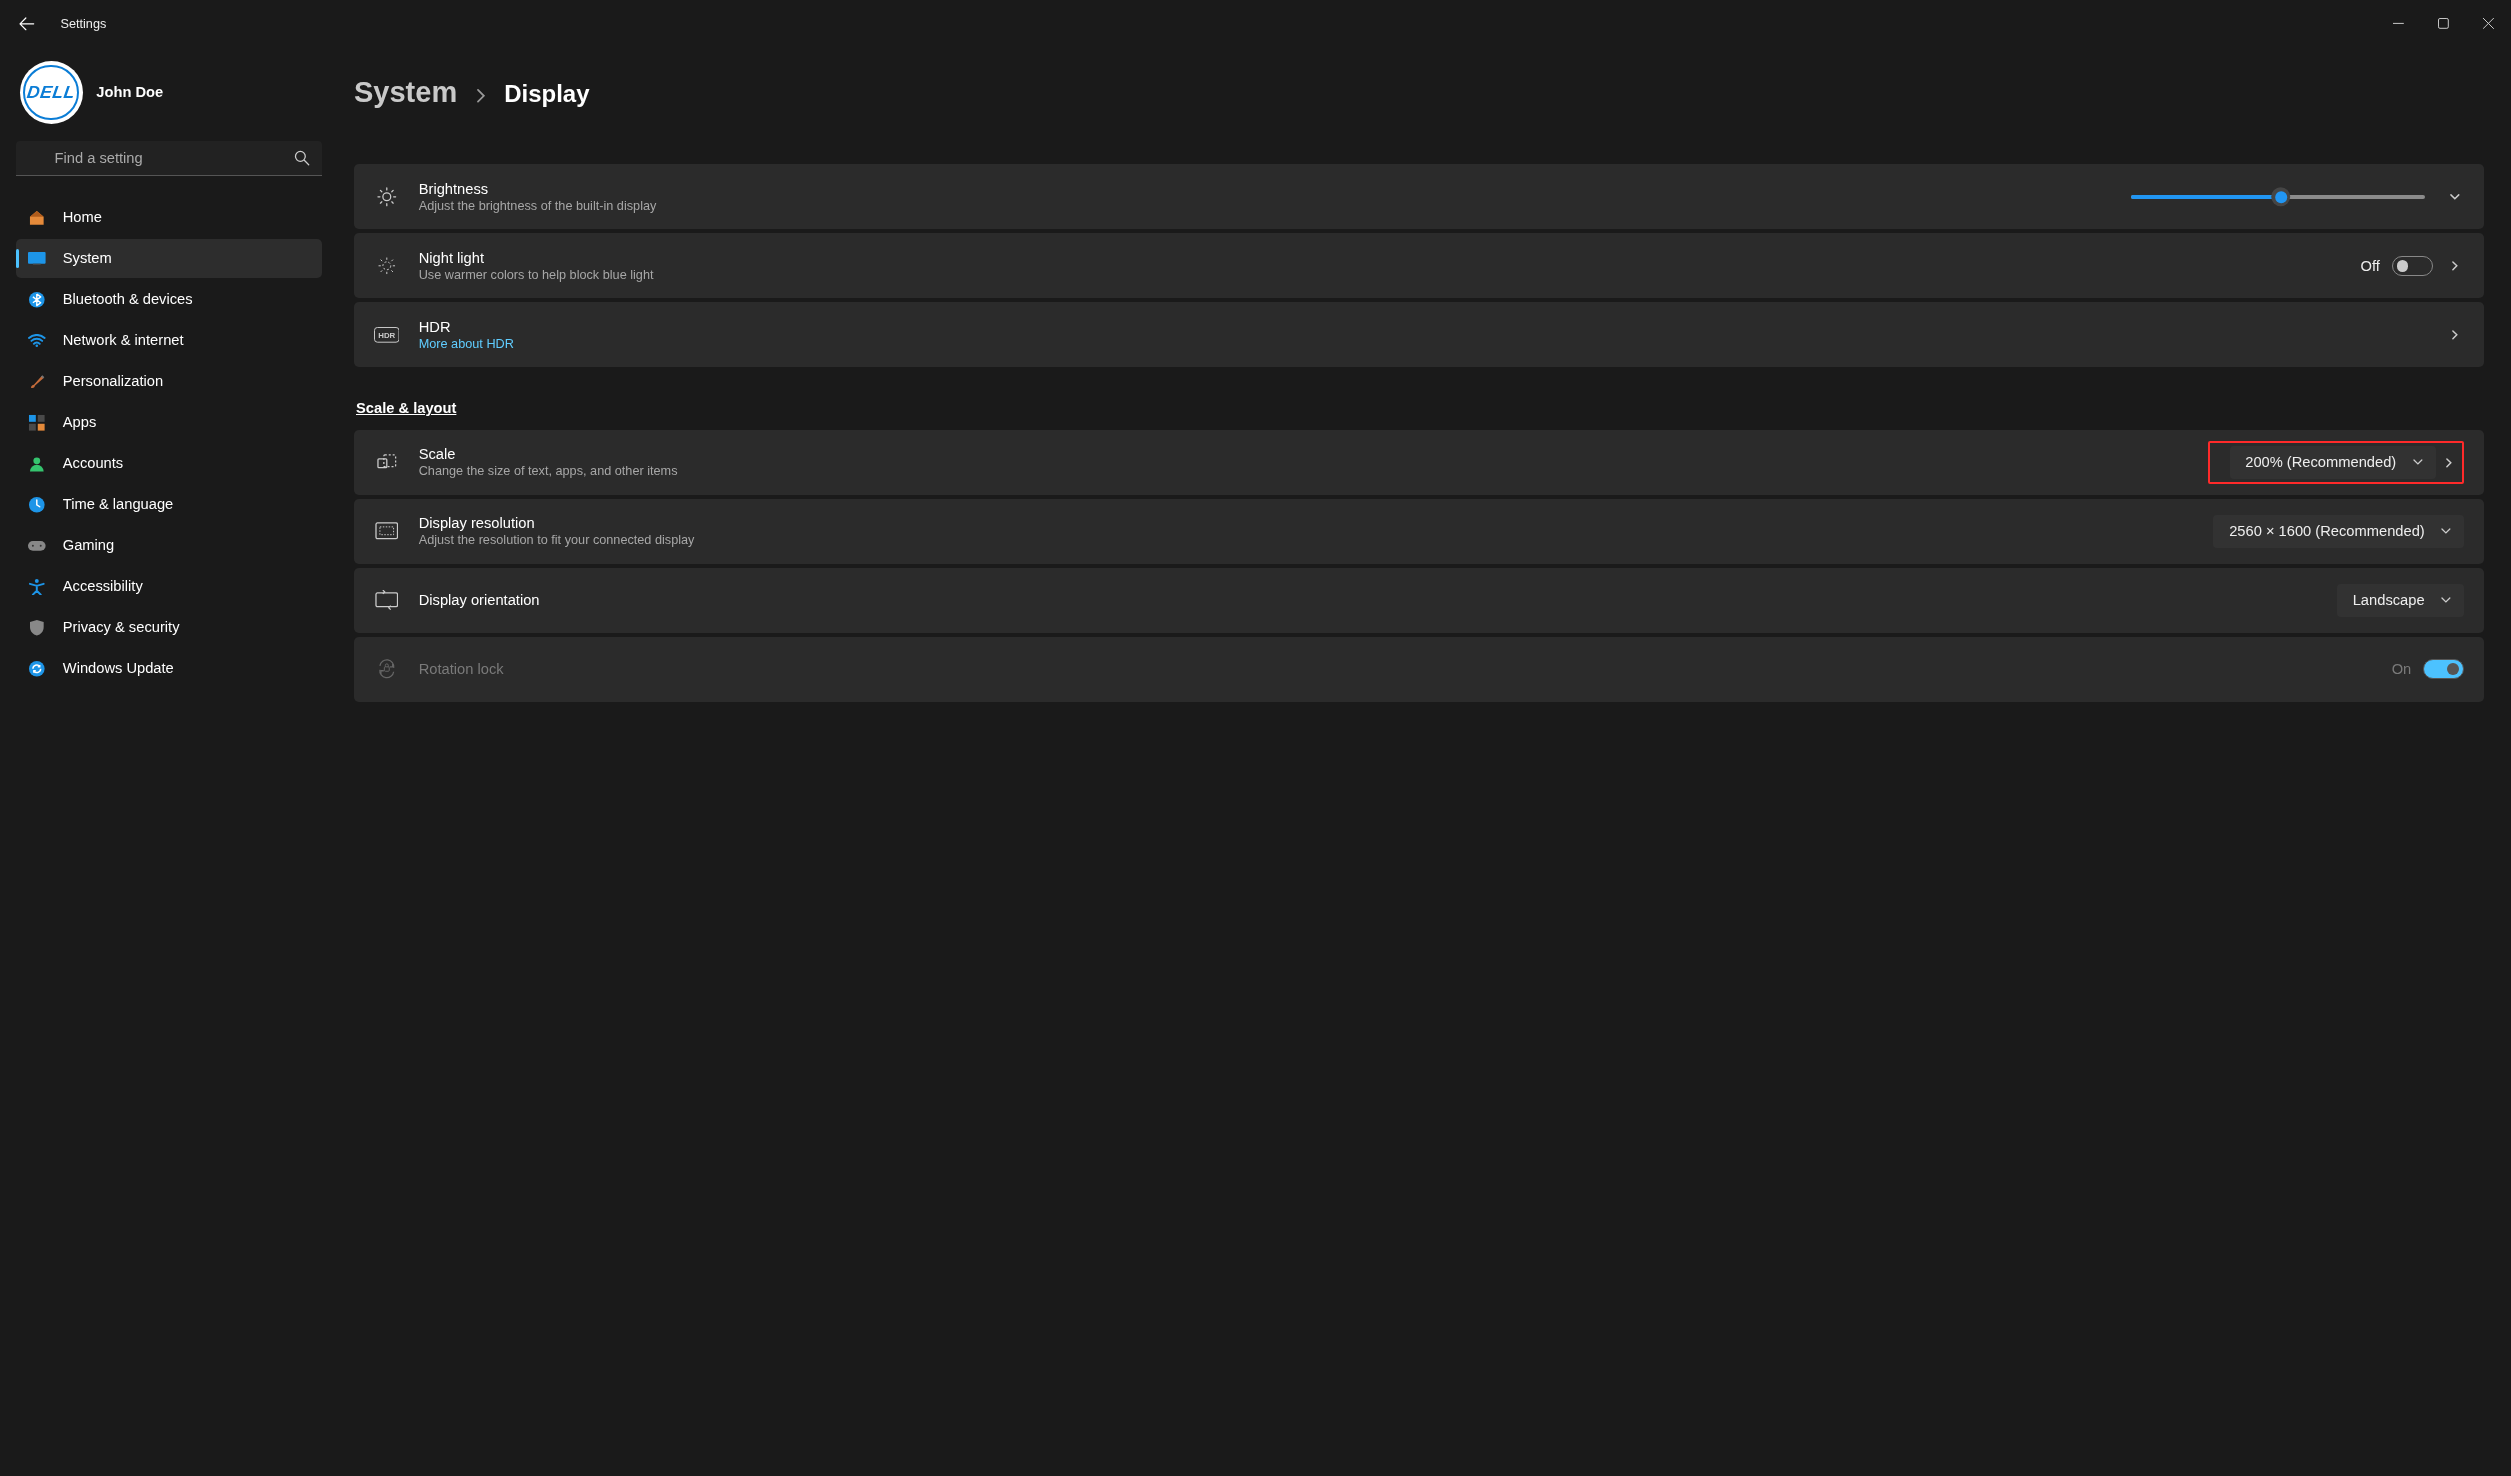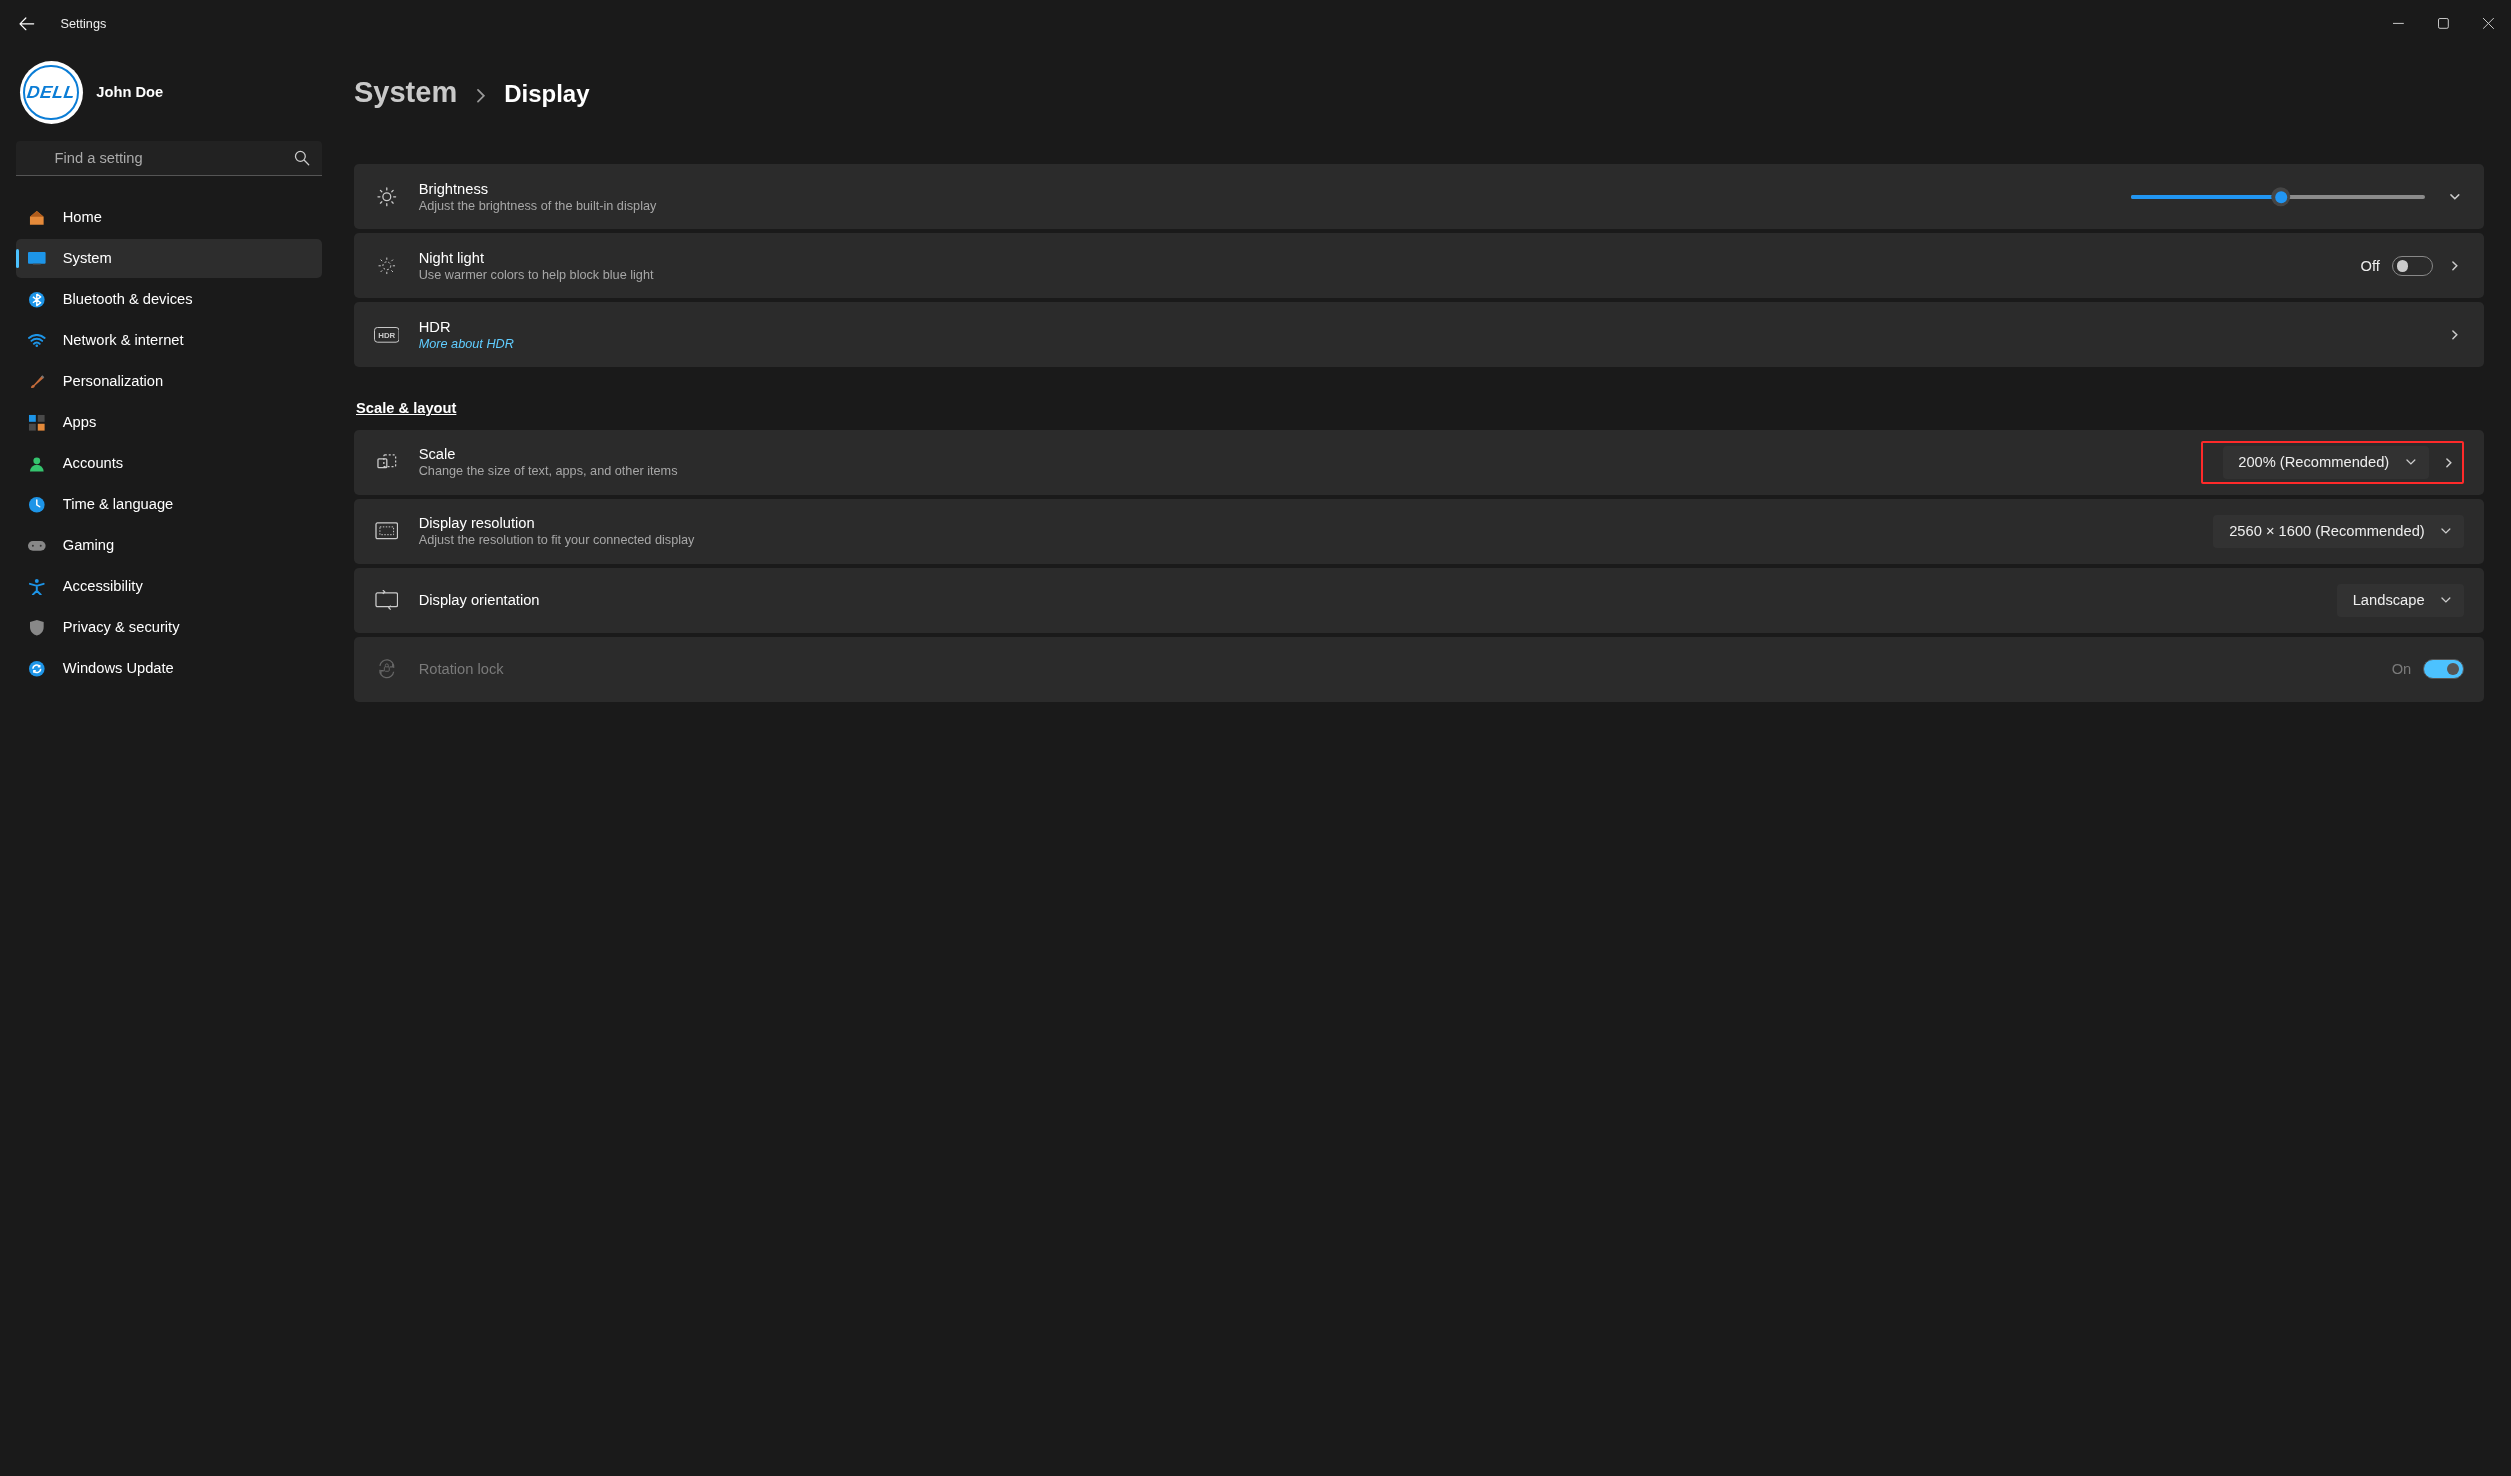--- a/index.html
+++ b/index.html
@@ -93,26 +93,26 @@
   background:#2b2b2b; border-radius:4.9px; min-height:65px;
   display:flex; align-items:center; padding:0 19.6px 0 19.6px;
   margin-bottom:3.9px; position:relative;
 }
 .card + .section-title { margin-top: 33px; text-decoration: underline; }
 .card.disabled .card-title, .card.disabled .toggle-label{ color:#7a7a7a; }
 .card-icon{ width:25.5px; color:#ccc; margin-right:19.6px; display:flex; align-items:center; justify-content:center; }
 .card-body{ flex:1; display:flex; flex-direction:column; gap:2px; padding: 11.8px 0; }
 .card-title{ font-size:14.7px; color:#fff; }
 .card-sub{ font-size:12.7px; color:#a7a7a7; }
-.card-link{ font-size:12.7px; color:#60cdff;font-style:italic; }
+.card-link{ font-size:12.7px; color:#60cdff; }
 .card-controls{ display:flex; align-items:center; gap:13.7px; }
 
 .chevron{ color:#ccc; width:17.6px; display:flex; align-items:center; justify-content:center; }
 
-.highlight-box{ border:2px solid #ff2a2a; border-radius:2px; padding:2.9px 3.9px 2.9px 19.6px; display:flex; align-items:center; gap:12px; }
+.highlight-box{ border:2px solid #ff2a2a; border-radius:2px; padding:2.9px 3.9px 2.9px 19.6px; display:flex; align-items:center; gap:5px; }
 
 
 .slider{ width:294px; height:3.9px; background:#8b8b8b; border-radius:2px; position:relative; margin-right:7.8px; }
 .slider-fill{ position:absolute; left:0; top:0; bottom:0; background:#2196f3; border-radius:2px; }
 .slider-thumb{
   position:absolute; width:19.6px; height:19.6px; border-radius:50%; background:#454545;
   top:50%; transform:translate(-50%,-50%);
   display:flex; align-items:center; justify-content:center;
 }
 .slider-thumb::after{ content:""; width:11.8px; height:11.8px; background:#2196f3; border-radius:50%; }

